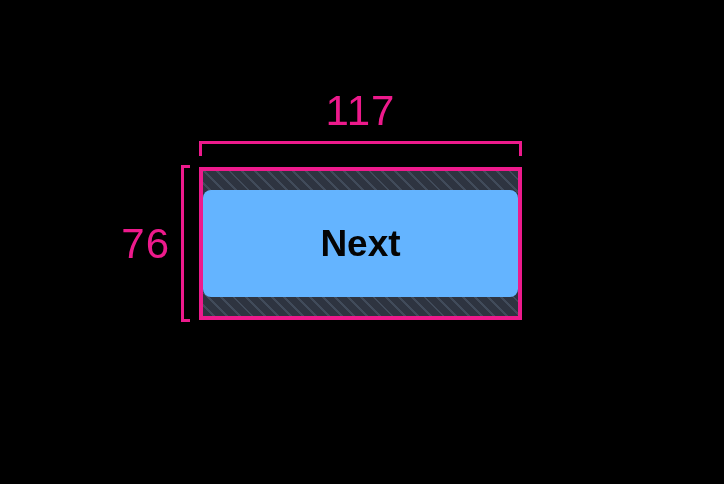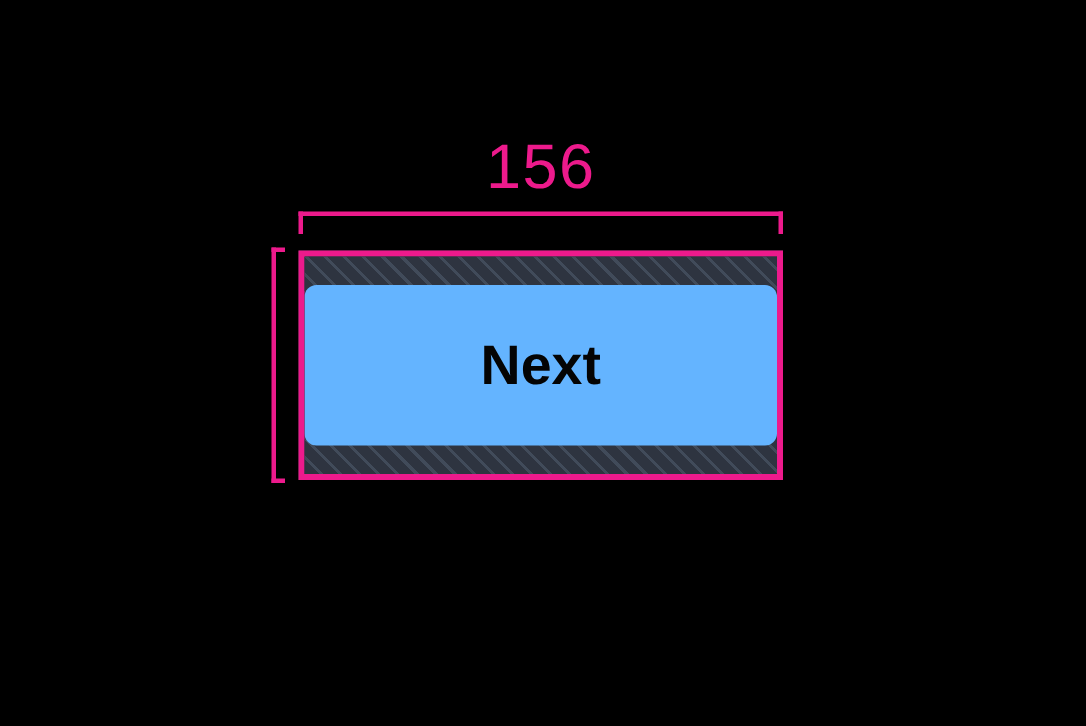--- a/index.html
+++ b/index.html
@@ -140,25 +140,26 @@
     line-height: 1;
     white-space: nowrap;
   }
 </style>
 </head>
 <body>
 
 <div id="canvas">
 
   <div id="width-dimension">
-    <div id="width-label">156</div>
+    <div id="width-label">117</div>
     <div id="width-bracket"></div>
   </div>
 
   <div id="height-dimension">
+    <div id="height-label">76</div>
     <div id="height-bracket"></div>
   </div>
 
   <div id="element-bounds">
     <div class="hatch-band" id="hatch-top"></div>
     <div class="hatch-band" id="hatch-bottom"></div>
     <div id="button-surface">
       <span id="button-label">Next</span>
     </div>
   </div>

